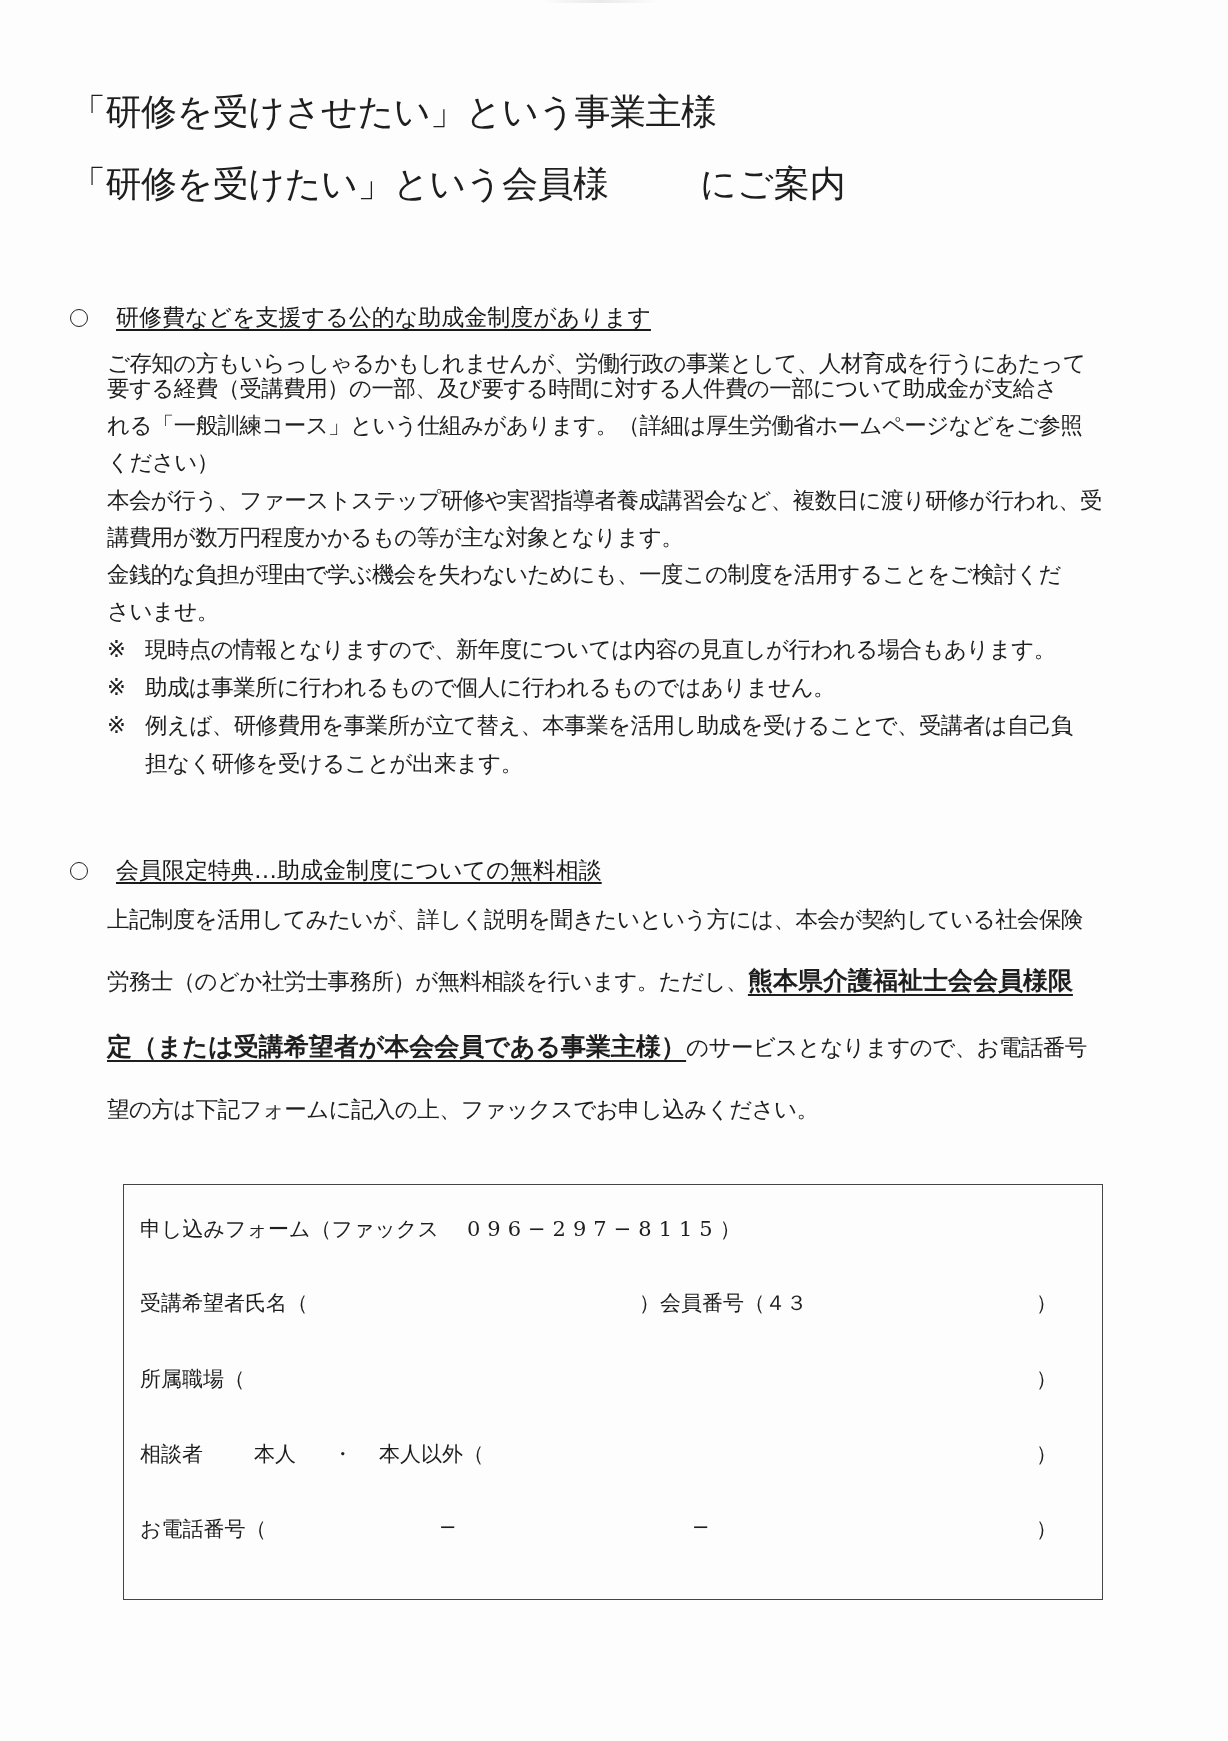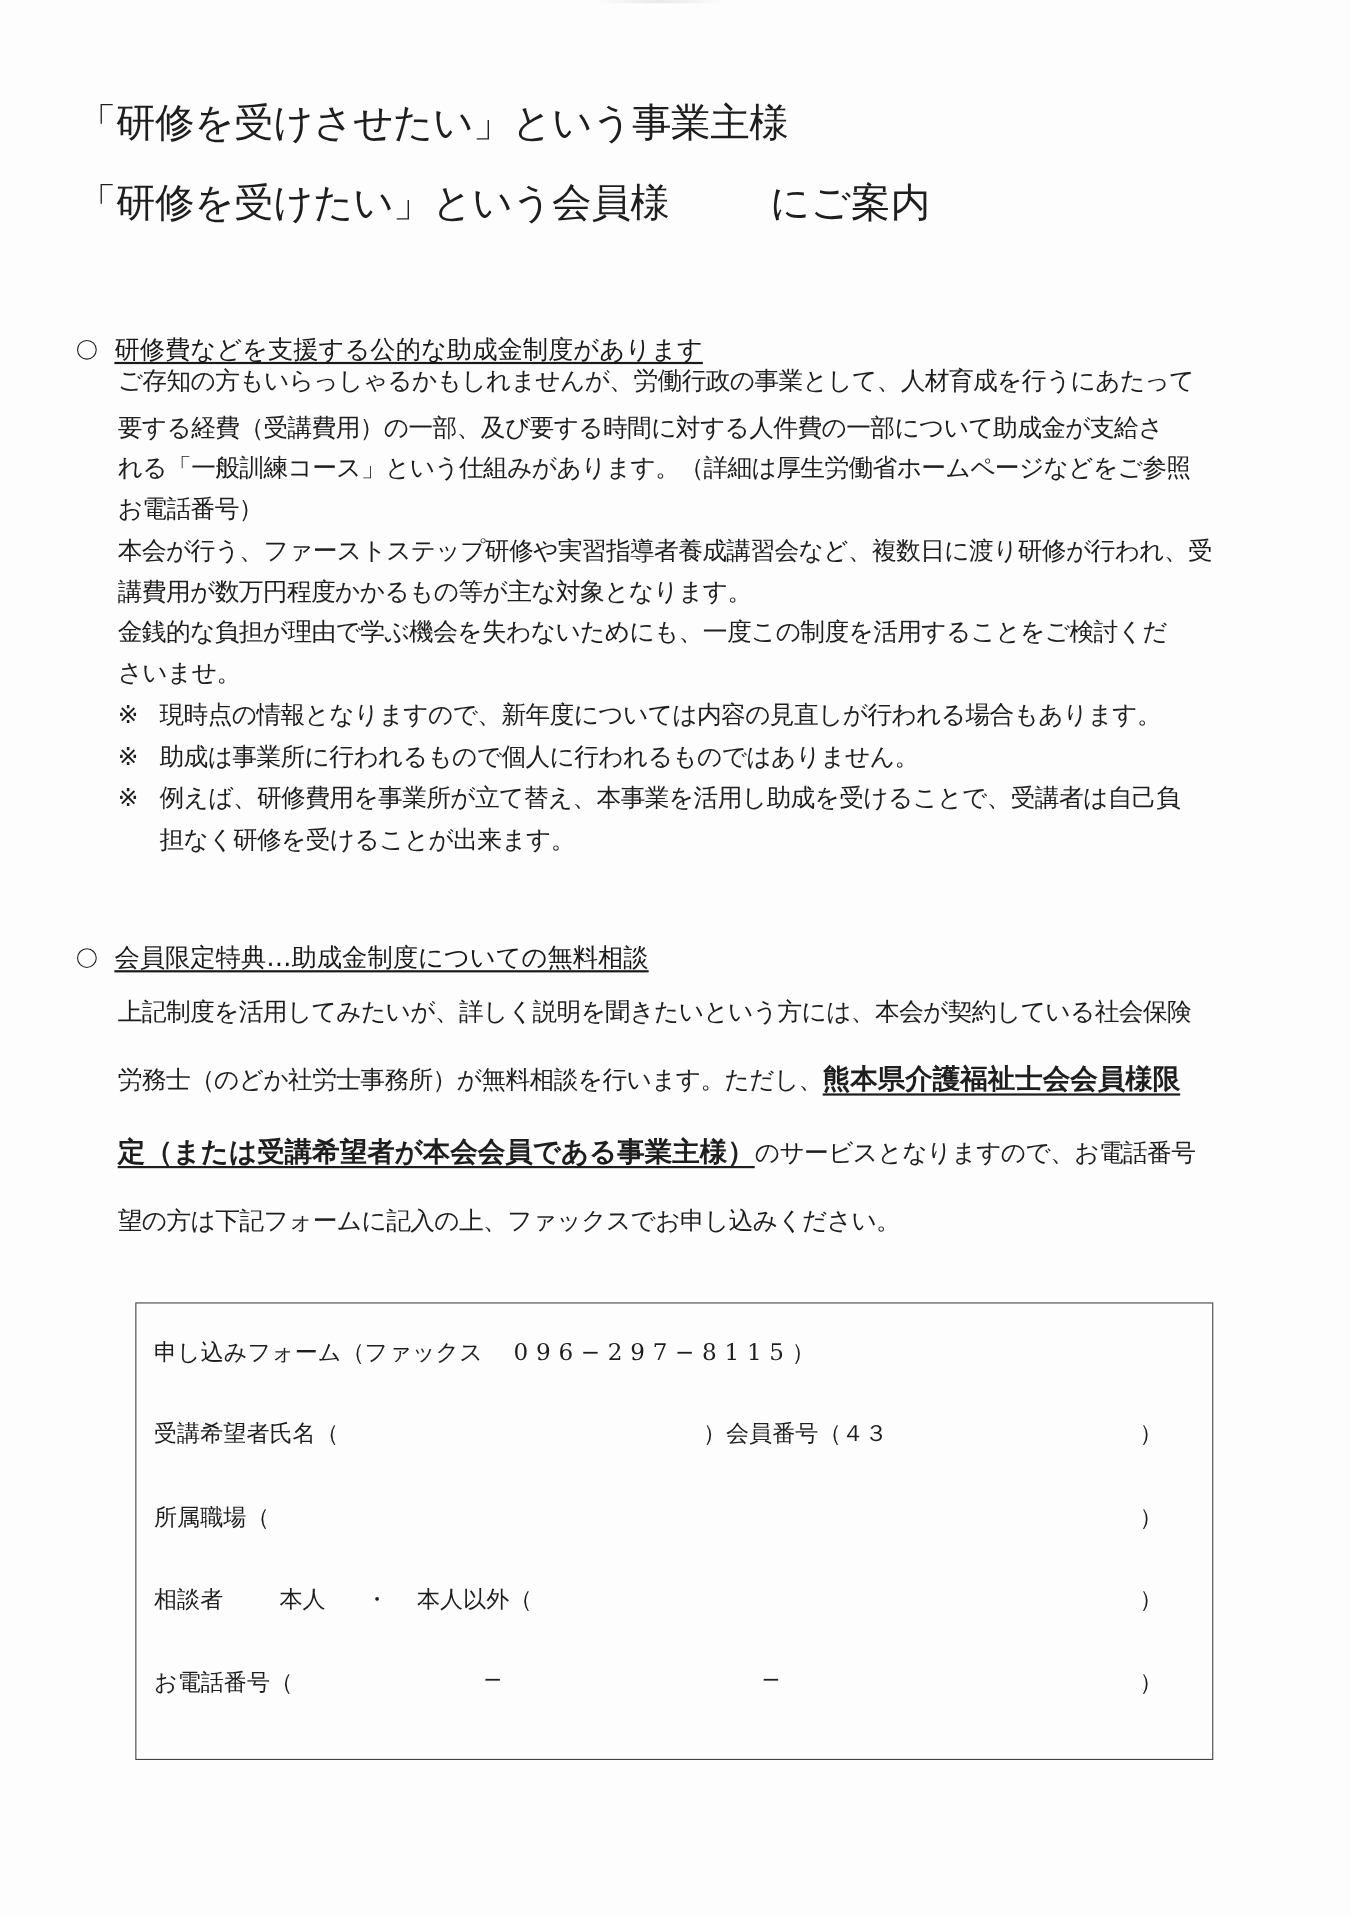--- a/index.html
+++ b/index.html
@@ -46,20 +46,21 @@
       color: #1e1e1e;
     }
 
     .section-head {
       position: absolute;
       left: 70px;
       font-size: 23px;
       white-space: nowrap;
       display: flex;
       align-items: center;
+      gap: 12px;
     }
     .circle-bullet {
       display: inline-block;
       width: 18px;
       height: 18px;
       border: 1.6px solid #222;
       border-radius: 50%;
       margin-right: 16px;
       box-sizing: border-box;
     }
@@ -158,24 +159,24 @@
 
   <div class="title-line title-2">「研修を受けたい」という会員様</div>
   <div class="title-line title-1">「研修を受けさせたい」という事業主様</div>
   <div class="title-suffix">にご案内</div>
 
   <div class="section-head sec1">
     <span class="circle-bullet"></span>
     <span class="head-text">研修費などを支援する公的な助成金制度があります</span>
   </div>
 
-  <div class="body-line" style="top:331px">ご存知の方もいらっしゃるかもしれませんが、労働行政の事業として、人材育成を行うにあたって</div>
+  <div class="body-line" style="top:348px">ご存知の方もいらっしゃるかもしれませんが、労働行政の事業として、人材育成を行うにあたって</div>
   <div class="body-line" style="top:373px">要する経費（受講費用）の一部、及び要する時間に対する人件費の一部について助成金が支給さ</div>
   <div class="body-line" style="top:410px">れる「一般訓練コース」という仕組みがあります。（詳細は厚生労働省ホームページなどをご参照</div>
-  <div class="body-line" style="top:447px">お電話番号）</div>
+  <div class="body-line" style="top:447px">ください）</div>
   <div class="body-line" style="top:485px">本会が行う、ファーストステップ研修や実習指導者養成講習会など、複数日に渡り研修が行われ、受</div>
   <div class="body-line" style="top:522px">講費用が数万円程度かかるもの等が主な対象となります。</div>
   <div class="body-line" style="top:559px">金銭的な負担が理由で学ぶ機会を失わないためにも、一度この制度を活用することをご検討くだ</div>
   <div class="body-line" style="top:596px">さいませ。</div>
 
   <div class="note-line" style="top:634px">
     <span class="note-mark">※</span><span>現時点の情報となりますので、新年度については内容の見直しが行われる場合もあります。</span>
   </div>
   <div class="note-line" style="top:672px">
     <span class="note-mark">※</span><span>助成は事業所に行われるもので個人に行われるものではありません。</span>

